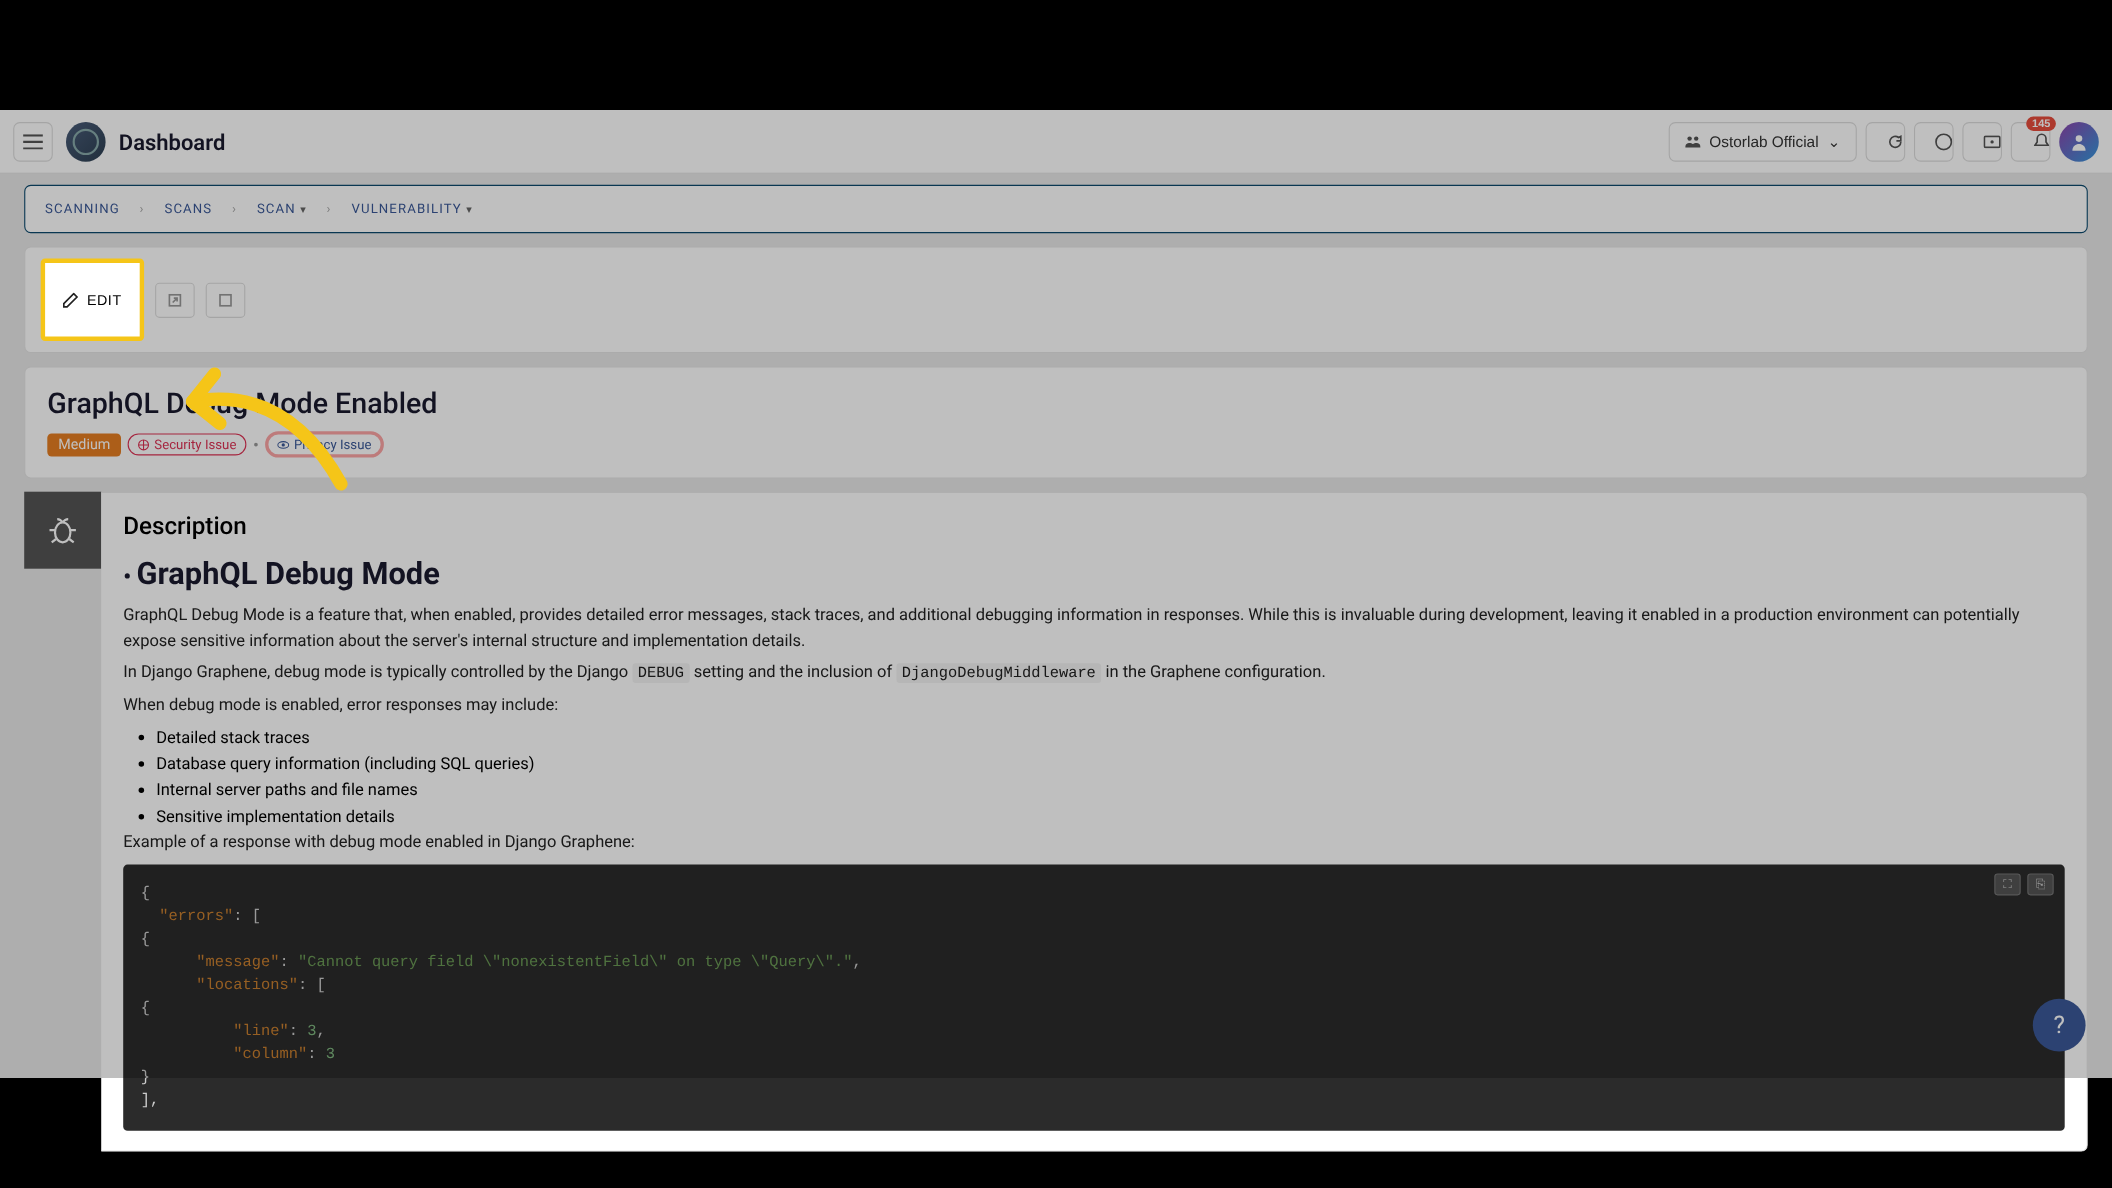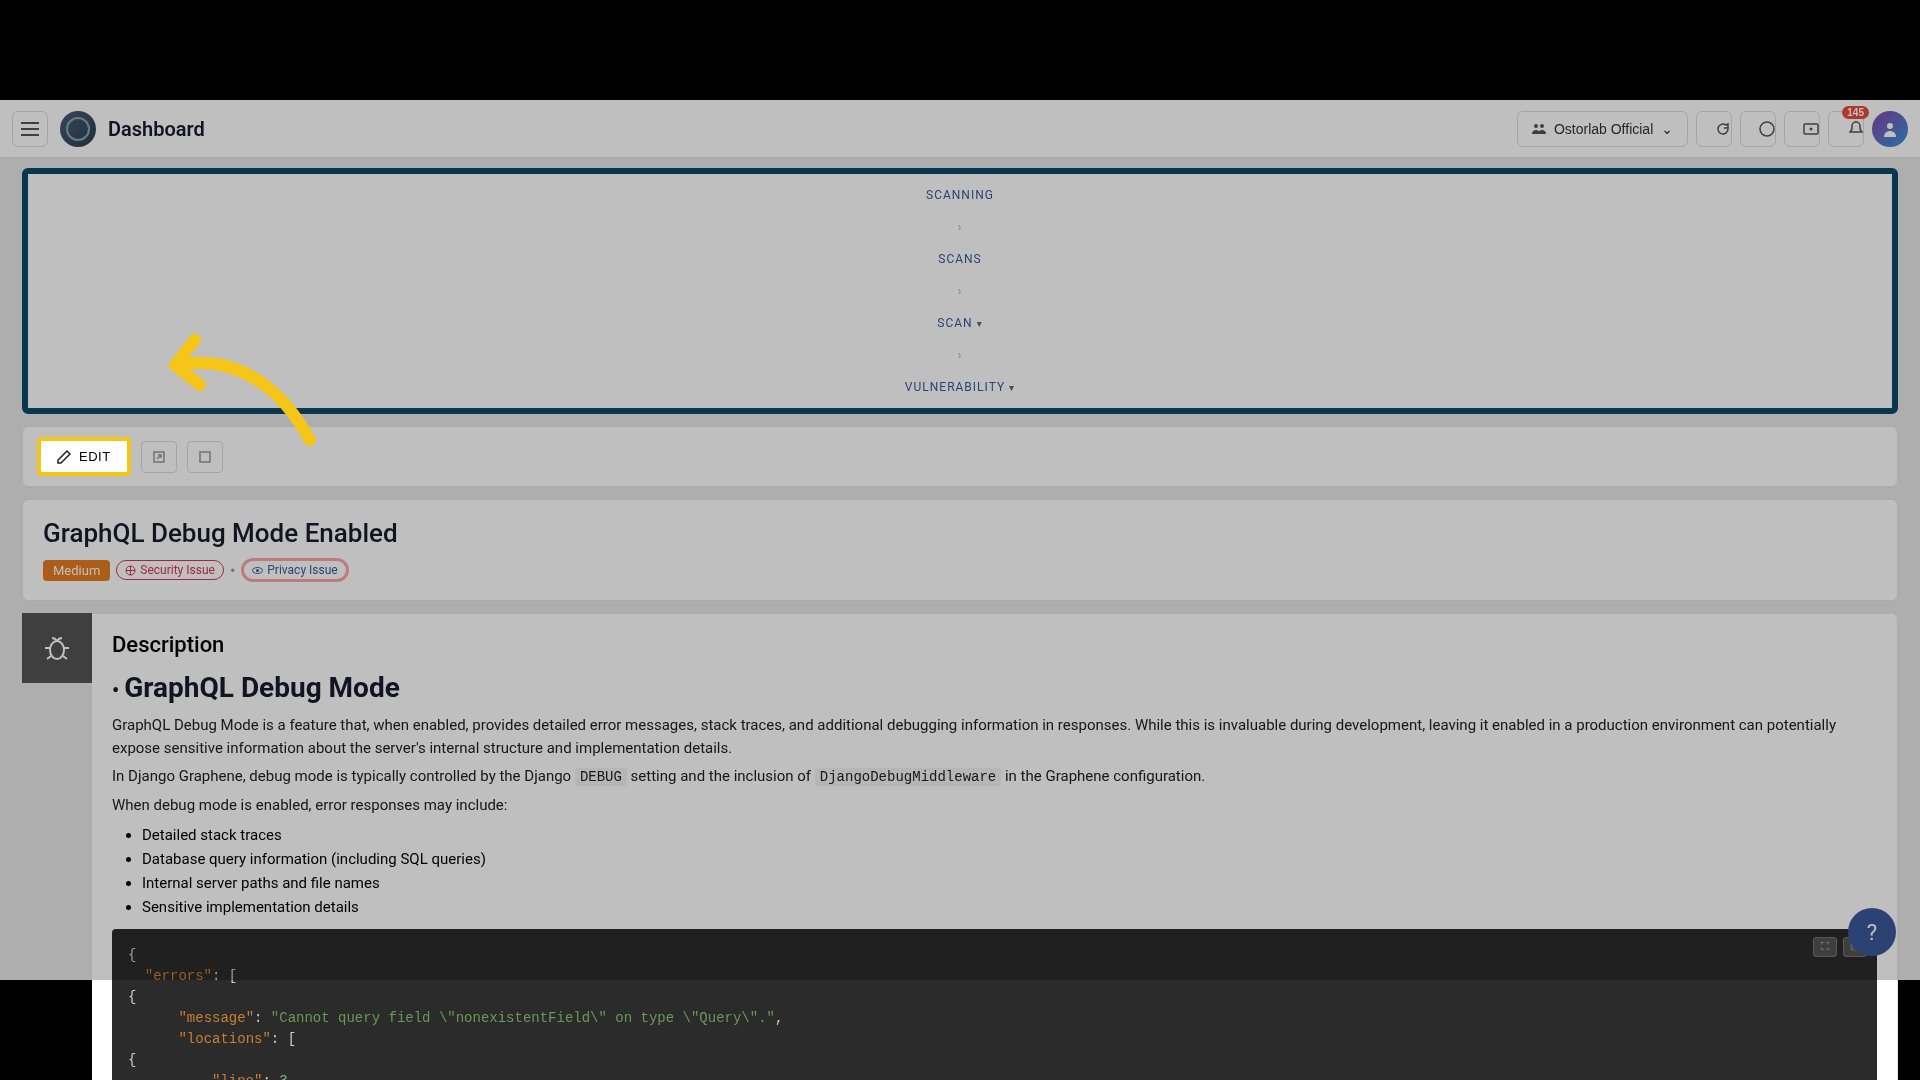--- a/index.html
+++ b/index.html
@@ -15,27 +15,27 @@
 .logo-circle { width: 36px; height: 36px; border-radius: 50%; background: linear-gradient(135deg, #4a5d7a, #2c3e50); margin-left: 12px; display: flex; align-items: center; justify-content: center; }
 .logo-inner { width: 24px; height: 24px; border-radius: 50%; border: 2px solid #8aa; position: relative; }
 .page-title { font-size: 20px; font-weight: 600; margin-left: 12px; color: #1a1a2e; }
 .topbar-right { margin-left: auto; display: flex; align-items: center; gap: 8px; }
 .org-btn { height: 36px; border: 1px solid #ddd; border-radius: 6px; padding: 0 14px; display: flex; align-items: center; gap: 8px; background: #fff; cursor: pointer; font-size: 14px; color: #333; }
 .icon-btn { width: 36px; height: 36px; border: 1px solid #ddd; border-radius: 6px; display: flex; align-items: center; justify-content: flex-end; background: #fff; cursor: pointer; position: relative; }
 .badge { position: absolute; top: -6px; right: -6px; background: #e74c3c; color: #fff; font-size: 10px; padding: 1px 5px; border-radius: 8px; font-weight: 600; }
 .avatar { width: 36px; height: 36px; border-radius: 50%; background: linear-gradient(135deg, #8e44ad, #3498db); display: flex; align-items: center; justify-content: center; color: #fff; font-weight: 600; cursor: pointer; }
 
 .content-area { padding: 10px 22px; }
-.breadcrumb-card { background: #fff; border: 6px solid #0c4a6e; border-radius: 6px; padding: 14px 18px; display: flex; align-items: center; gap: 18px; font-size: 12px; letter-spacing: 1px; flex-direction: column; }
+.breadcrumb-card { background: #fff; border: 1px solid #0c4a6e; border-radius: 6px; padding: 14px 18px; display: flex; align-items: flex-end; gap: 18px; font-size: 12px; letter-spacing: 1px; }
 .bc-item { color: #3b5998; text-transform: uppercase; cursor: pointer; }
 .bc-sep { color: #aaa; }
 .bc-chev { color: #666; font-size: 10px; }
 
 .action-card { background: #fff; border: 1px solid #e5e5e5; border-radius: 6px; padding: 10px 14px; margin-top: 12px; display: flex; align-items: center; gap: 10px; }
-.edit-btn-highlight { position: relative; z-index: 100; background: #fff; border: 4px solid #f5c518; border-radius: 4px; padding: 8px 16px; display: flex; align-items: center; gap: 8px; cursor: pointer; font-size: 13px; font-weight: 500; letter-spacing: 0.5px; }
+.edit-btn-highlight { position: relative; z-index: 100; background: #fff; border: 4px solid #f5c518; border-radius: 4px; padding: 26px 16px; display: flex; align-items: center; gap: 8px; cursor: pointer; font-size: 13px; font-weight: 500; letter-spacing: 0.5px; }
 .secondary-action { width: 36px; height: 32px; border: 1px solid #ddd; border-radius: 4px; display: flex; align-items: center; justify-content: center; color: #888; }
 
 .vuln-card { background: #fff; border: 1px solid #e5e5e5; border-radius: 6px; padding: 18px 20px; margin-top: 12px; }
 .vuln-title { font-size: 26px; font-weight: 500; color: #1a1a2e; margin-bottom: 10px; }
 .tags-row { display: flex; align-items: center; gap: 6px; }
 .tag-medium { background: #e67e22; color: #fff; padding: 3px 10px; border-radius: 4px; font-size: 13px; }
 .tag-security { border: 1px solid #d35; color: #d35; padding: 2px 8px; border-radius: 12px; font-size: 12px; display: flex; align-items: center; gap: 4px; background: #fff; }
 .tag-privacy { border: 3px solid #fca5a5; color: #3b5998; padding: 2px 8px; border-radius: 12px; font-size: 12px; display: flex; align-items: center; gap: 4px; background: #fff; }
 .dot { color: #999; }
 
@@ -185,20 +185,21 @@
         <p class="para">
           <span>In Django Graphene, debug mode is typically controlled by the Django </span><code class="inline-code">DEBUG</code><span> setting and the inclusion of </span><code class="inline-code">DjangoDebugMiddleware</code><span> in the Graphene configuration.</span>
         </p>
         <p class="para">When debug mode is enabled, error responses may include:</p>
         <ul class="bullet-list">
           <li>Detailed stack traces</li>
           <li>Database query information (including SQL queries)</li>
           <li>Internal server paths and file names</li>
           <li>Sensitive implementation details</li>
         </ul>
+        <p class="para">Example of a response with debug mode enabled in Django Graphene:</p>
         <div class="code-block">
           <div class="code-tools">
             <button class="code-tool-btn">⛶</button>
             <button class="code-tool-btn">⎘</button>
           </div>
           <div><span class="json-brace">{</span></div>
           <div>&nbsp;&nbsp;<span class="json-key">"errors"</span><span class="json-punc">: [</span></div>
           <div><span class="json-brace">    {</span></div>
           <div>&nbsp;&nbsp;&nbsp;&nbsp;&nbsp;&nbsp;<span class="json-key">"message"</span><span class="json-punc">: </span><span class="json-str">"Cannot query field \"nonexistentField\" on type \"Query\"."</span><span class="json-punc">,</span></div>
           <div>&nbsp;&nbsp;&nbsp;&nbsp;&nbsp;&nbsp;<span class="json-key">"locations"</span><span class="json-punc">: [</span></div>

